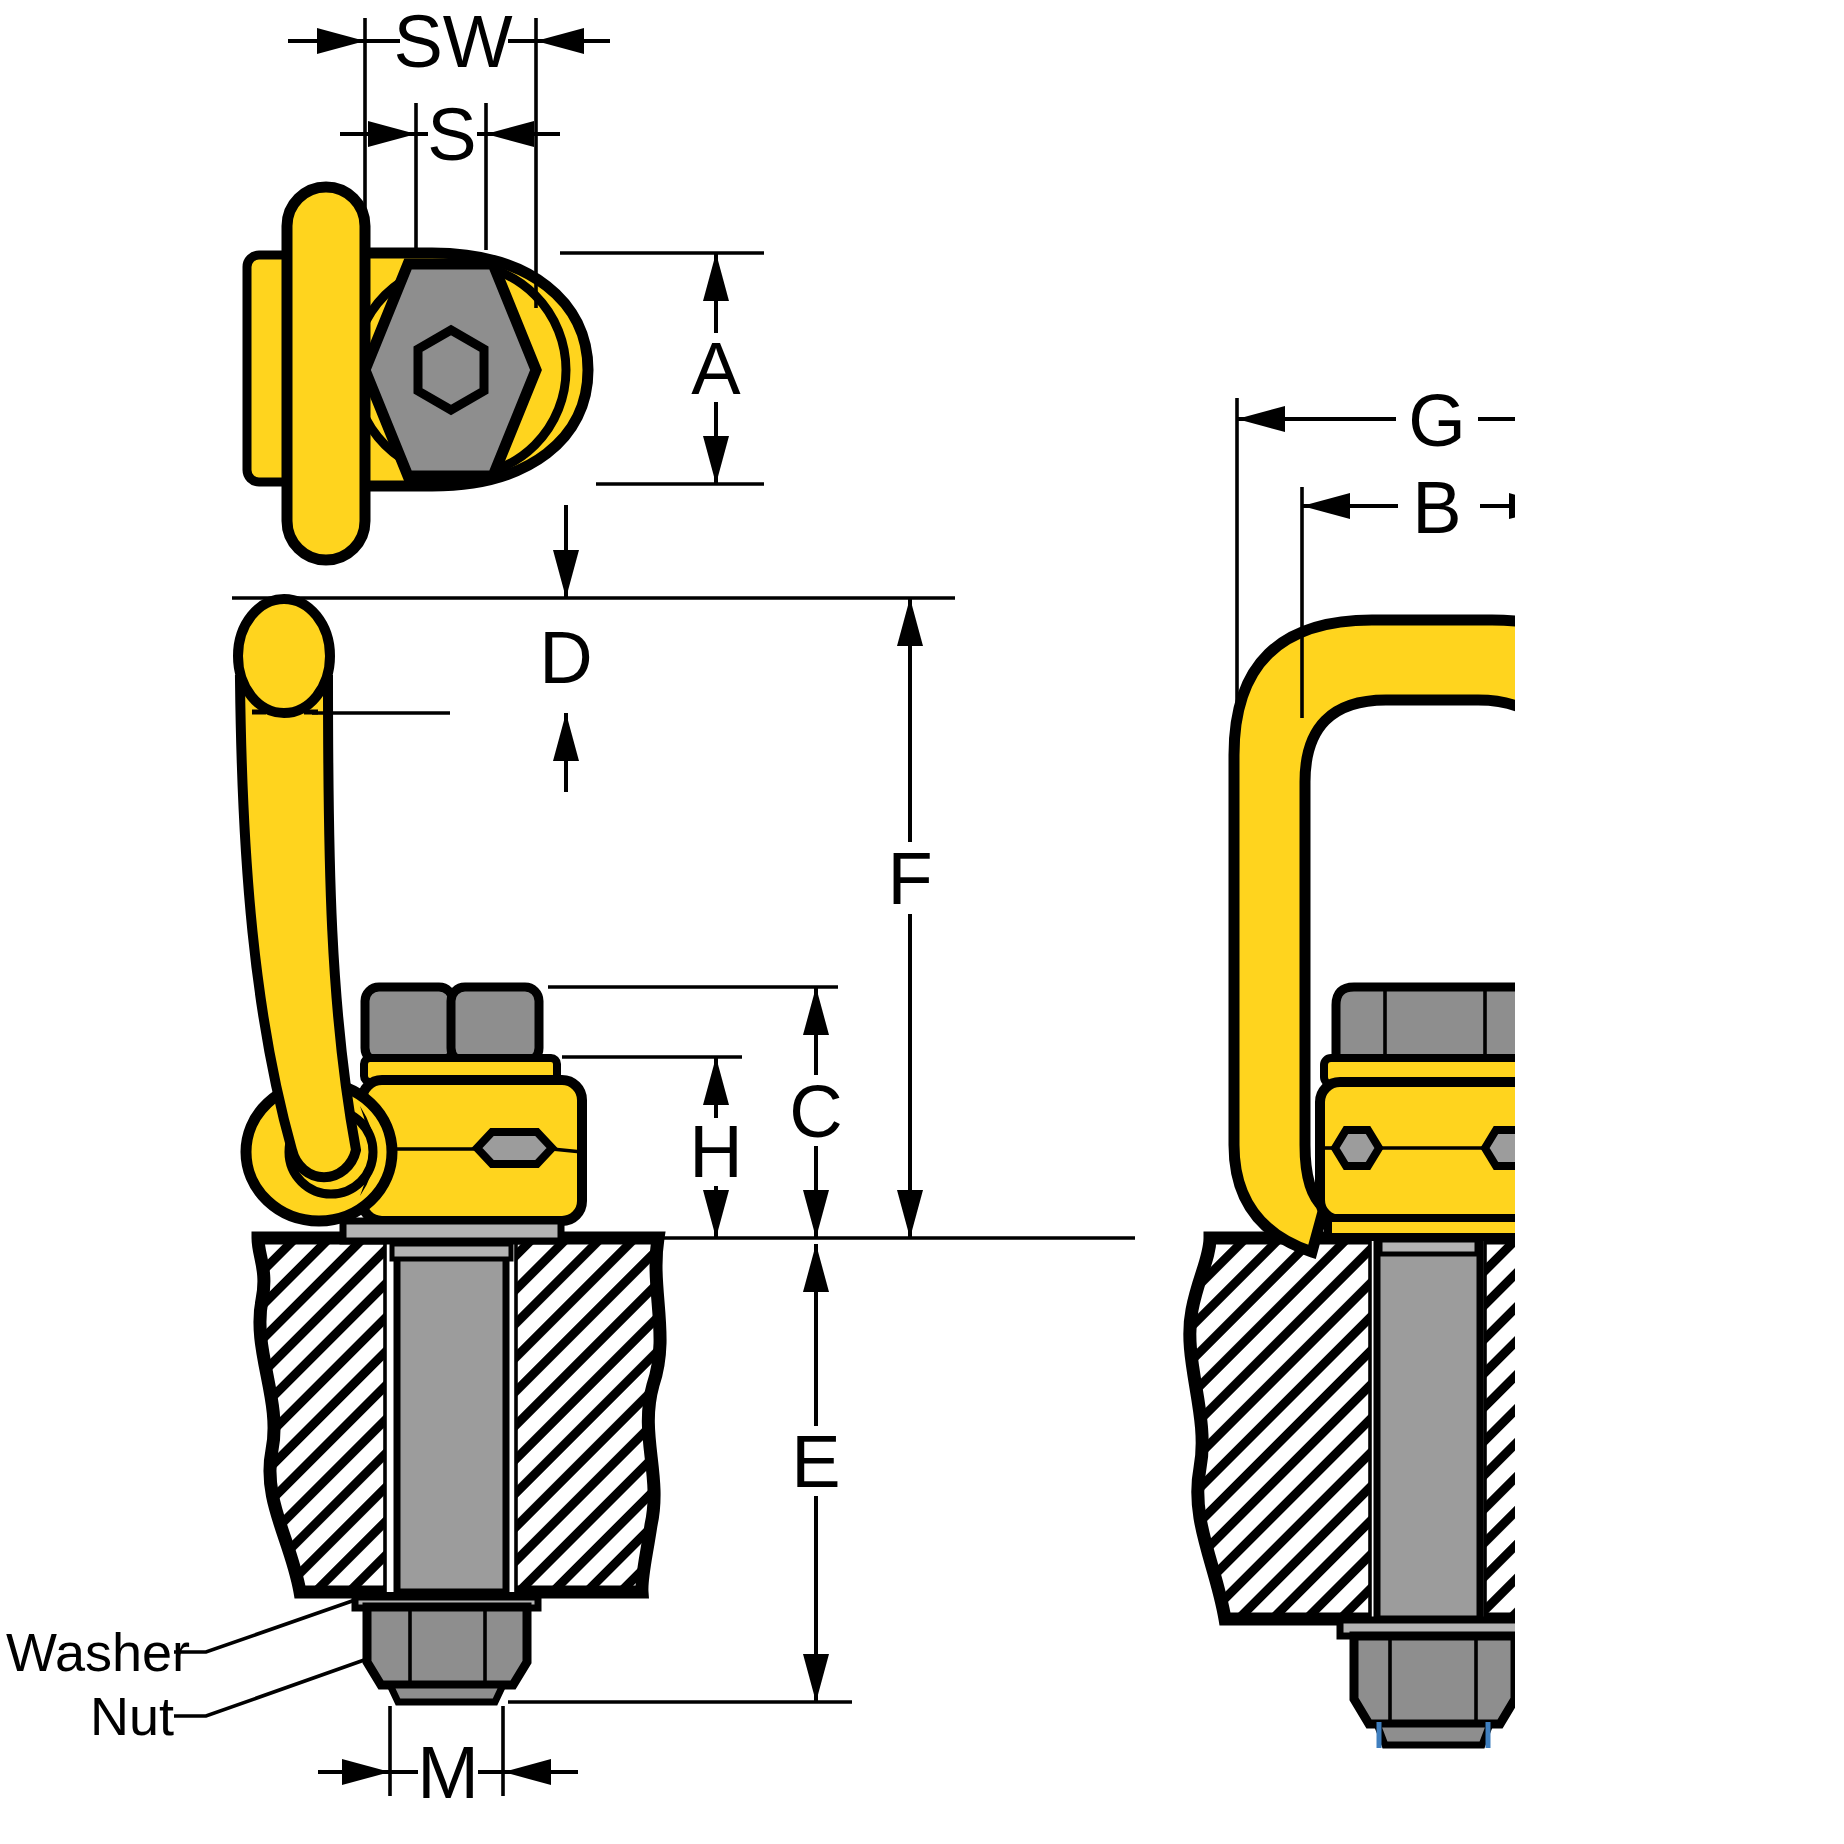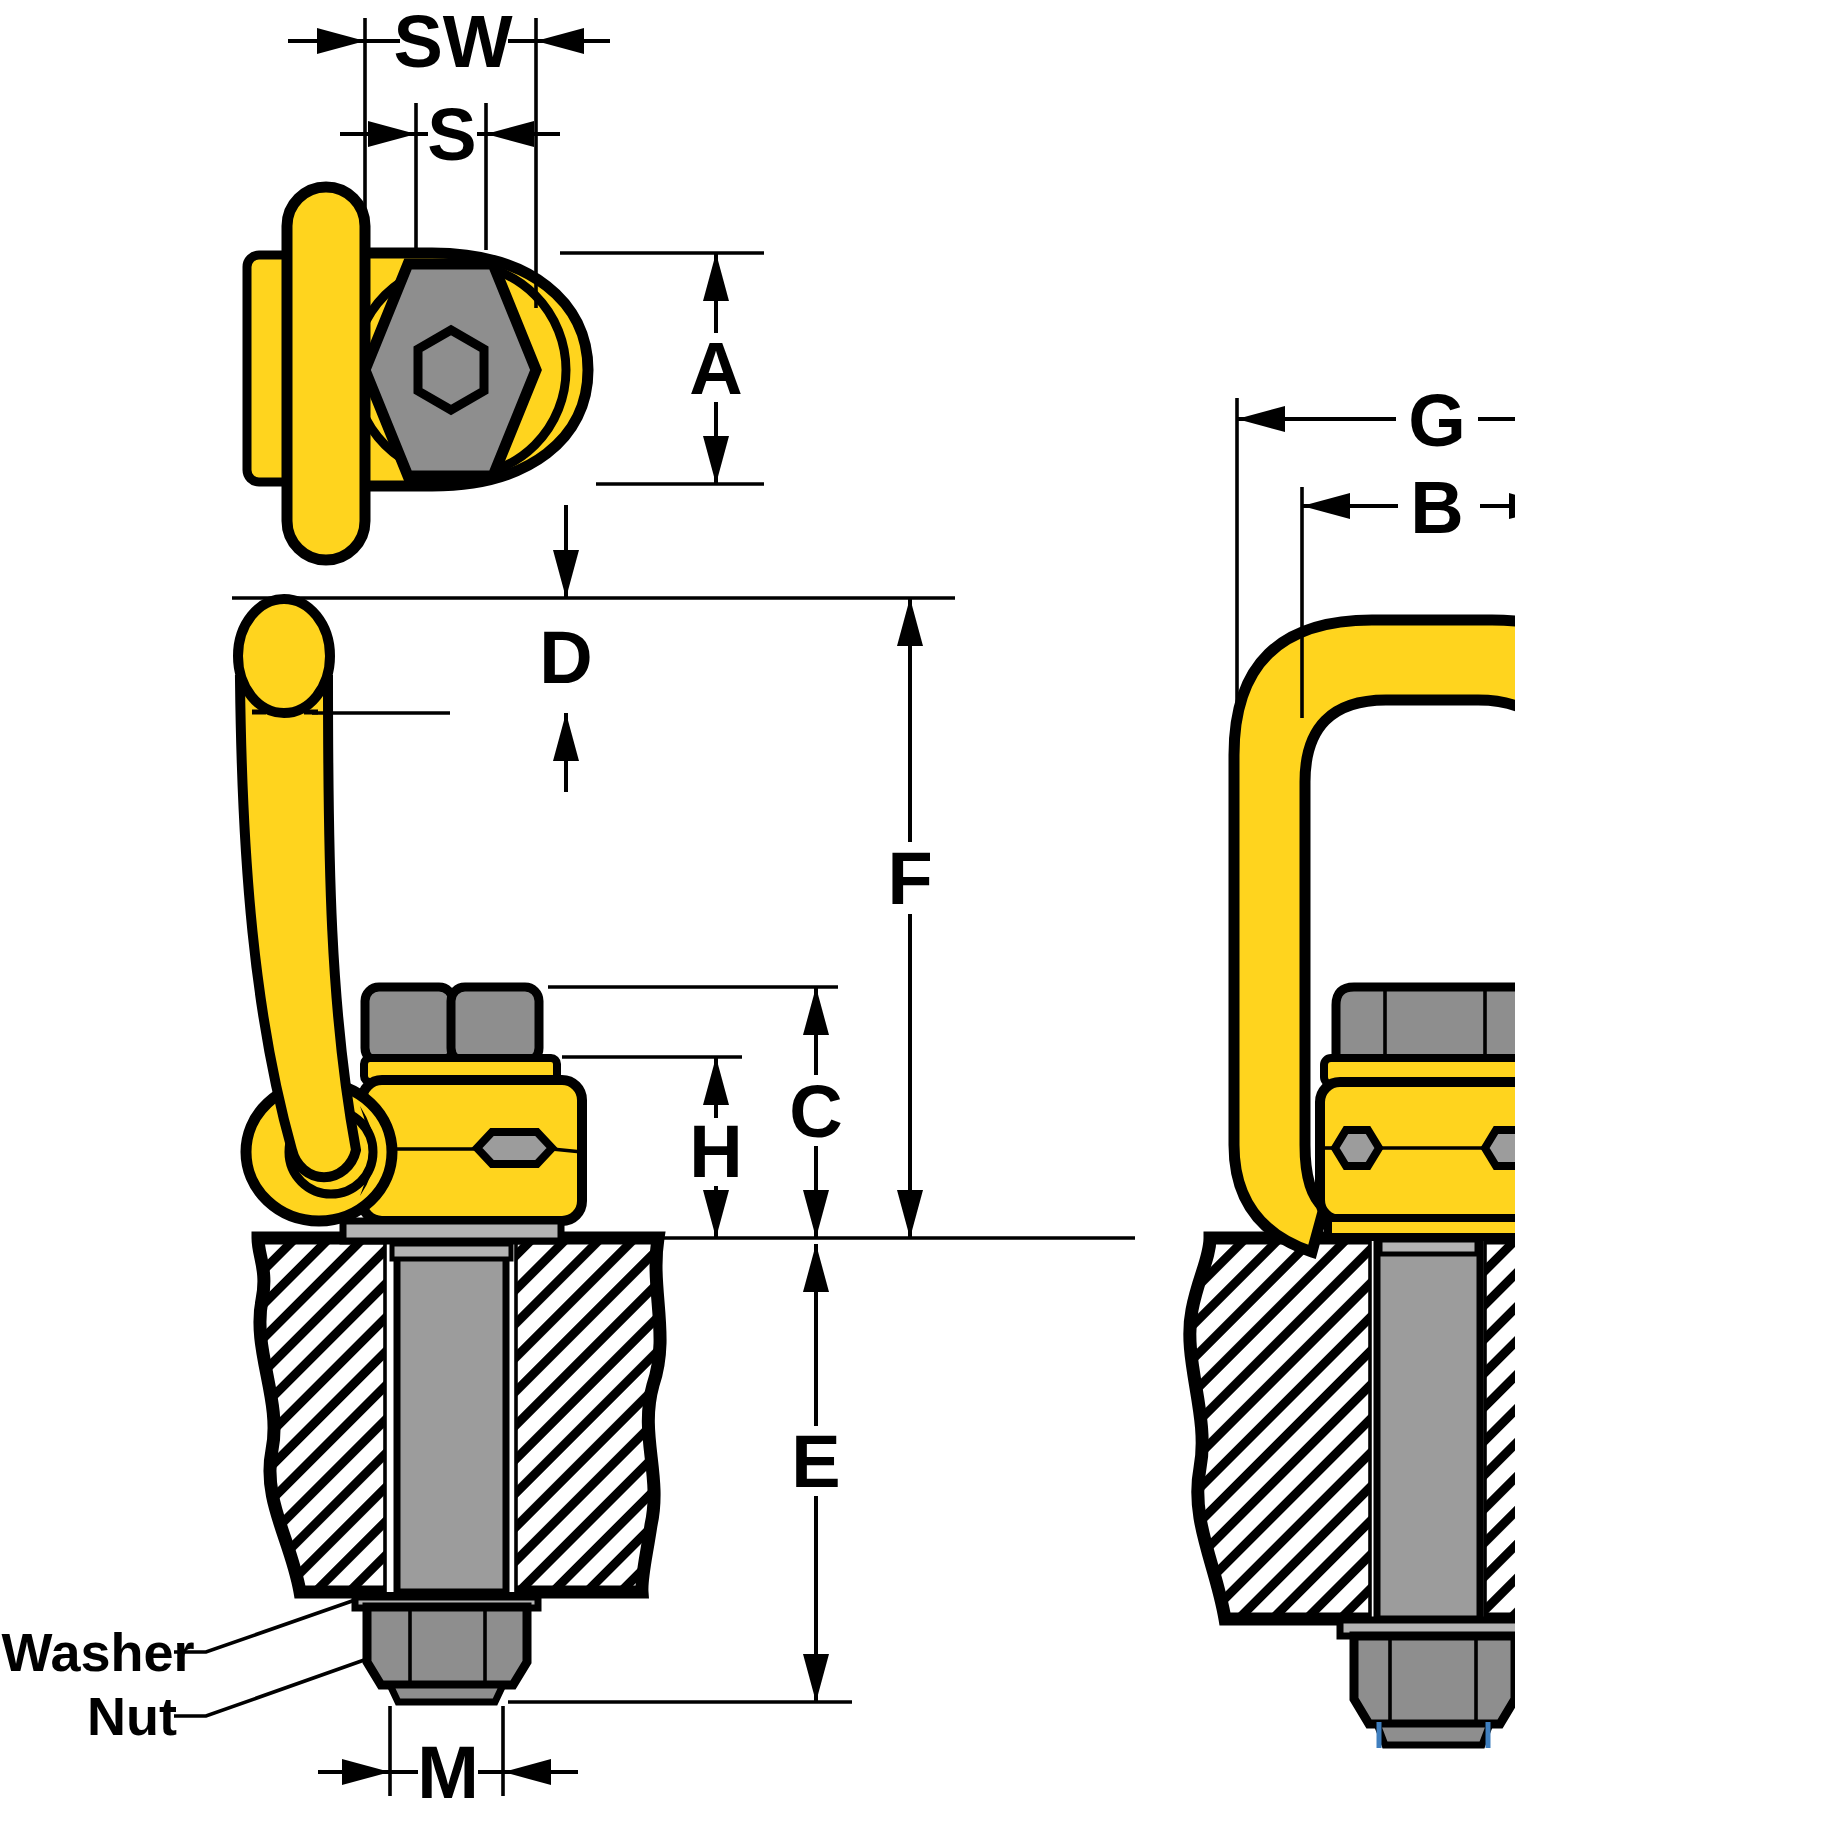--- a/index.html
+++ b/index.html
@@ -1,16 +1,16 @@
 <!DOCTYPE html>
 <html style="--bail-yellow: #FFD41E; --steel-gray: #8E8E8E; --stud-gray: #9C9C9C; --light-gray: #B3B3B3; --outline-black: #000000; --tick-blue: #3F7FBF; --background: #FFFFFF;"><head>
 <meta charset="utf-8">
 <style>
   html,body{margin:0;padding:0;background:#fff;}
-  .stage{width:1515px;height:1844px;position:relative;background:#fff;overflow:hidden;font-weight:bold;}
+  .stage{width:1515px;height:1844px;position:relative;background:#fff;overflow:hidden;}
   svg{display:block;}
   text{font-family:"Liberation Sans", sans-serif;fill:#000;}
   .dimtext{font-size:74px;}
   .parttext{font-size:54px;}
   .dim{stroke:#000;stroke-width:4;fill:none;}
   .ext{stroke:#000;stroke-width:3.6;fill:none;}
   .arrow{fill:#000;stroke:none;}
 </style>
 </head>
 <body>

